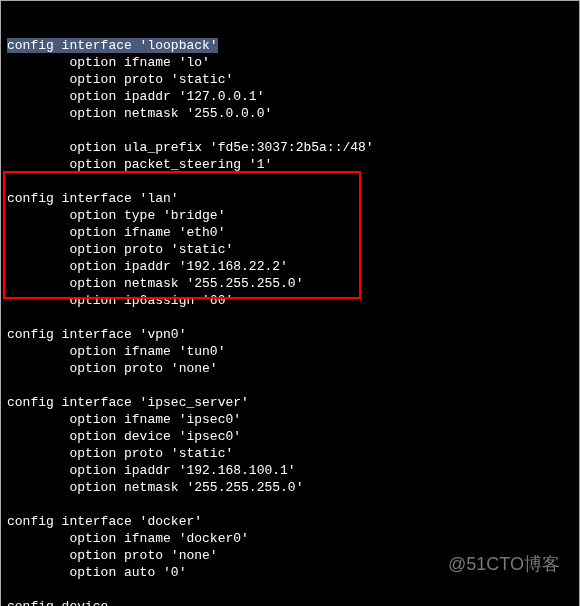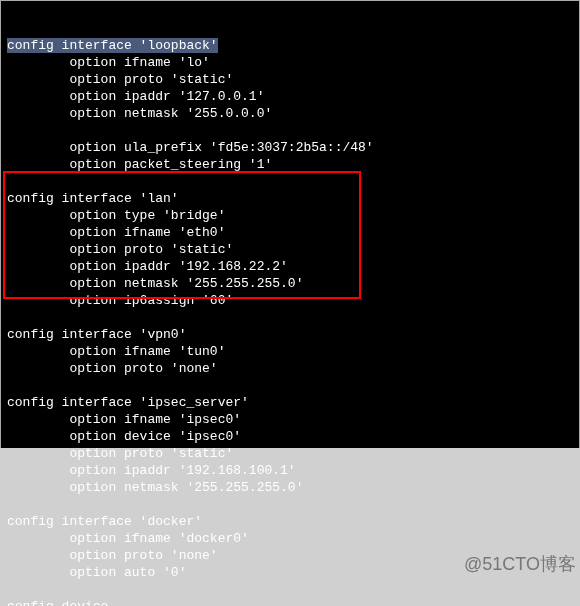--- a/index.html
+++ b/index.html
@@ -11,42 +11,42 @@
     overflow: hidden;
     position: relative;
   }
   .terminal {
     background: #000;
     color: #fff;
     font-family: "Courier New", Courier, monospace;
     font-size: 13px;
     line-height: 17px;
     width: 580px;
-    height: 448px;
+    height: 606px;
     box-sizing: border-box;
     padding: 2px 0 0 6px;
     white-space: pre;
     position: relative;
     border: 1px solid #aaa;
     border-bottom: none;
   }
   .terminal .sel {
     background: #4a5a7a;
     color: #fff;
     display: inline;
   }
   .highlight-box {
     position: absolute;
     border: 2px solid #ff0000;
     box-sizing: border-box;
     pointer-events: none;
   }
   .watermark {
     position: absolute;
-    right: 4px;
+    right: 20px;
     bottom: 30px;
     color: #777;
     font-family: Arial, "Microsoft YaHei", sans-serif;
     font-size: 18px;
     pointer-events: none;
   }
 </style>
 </head>
 <body>
 

